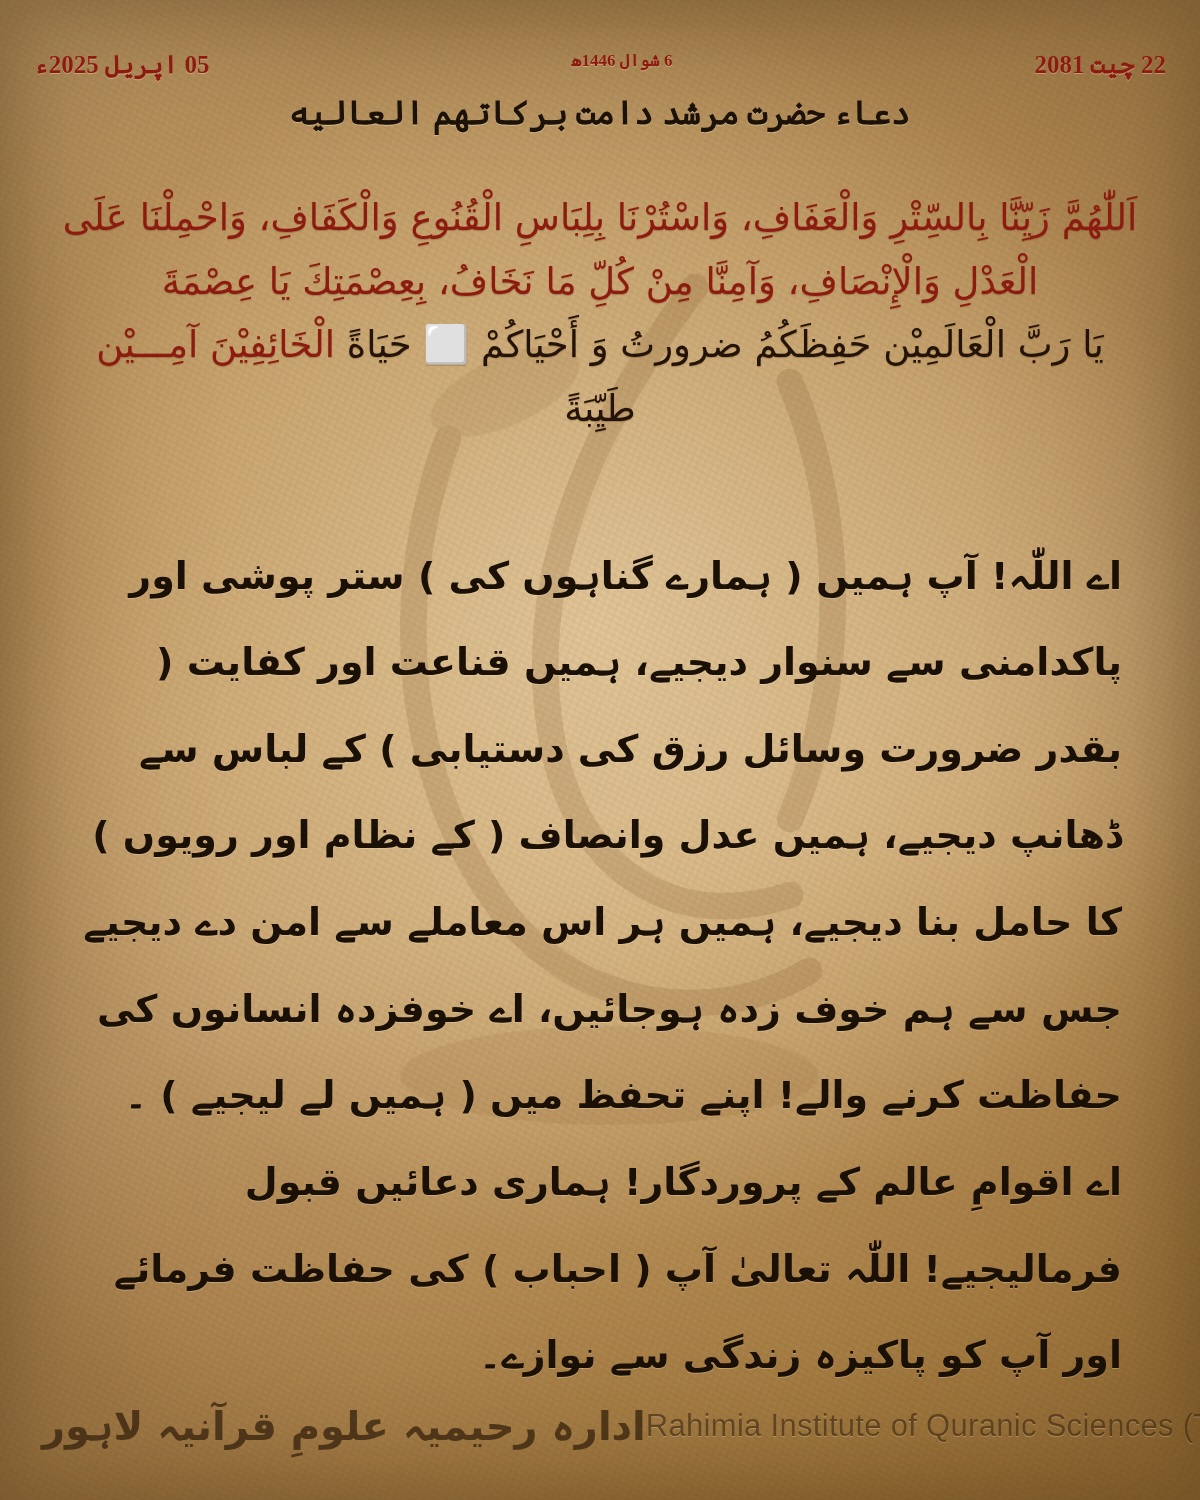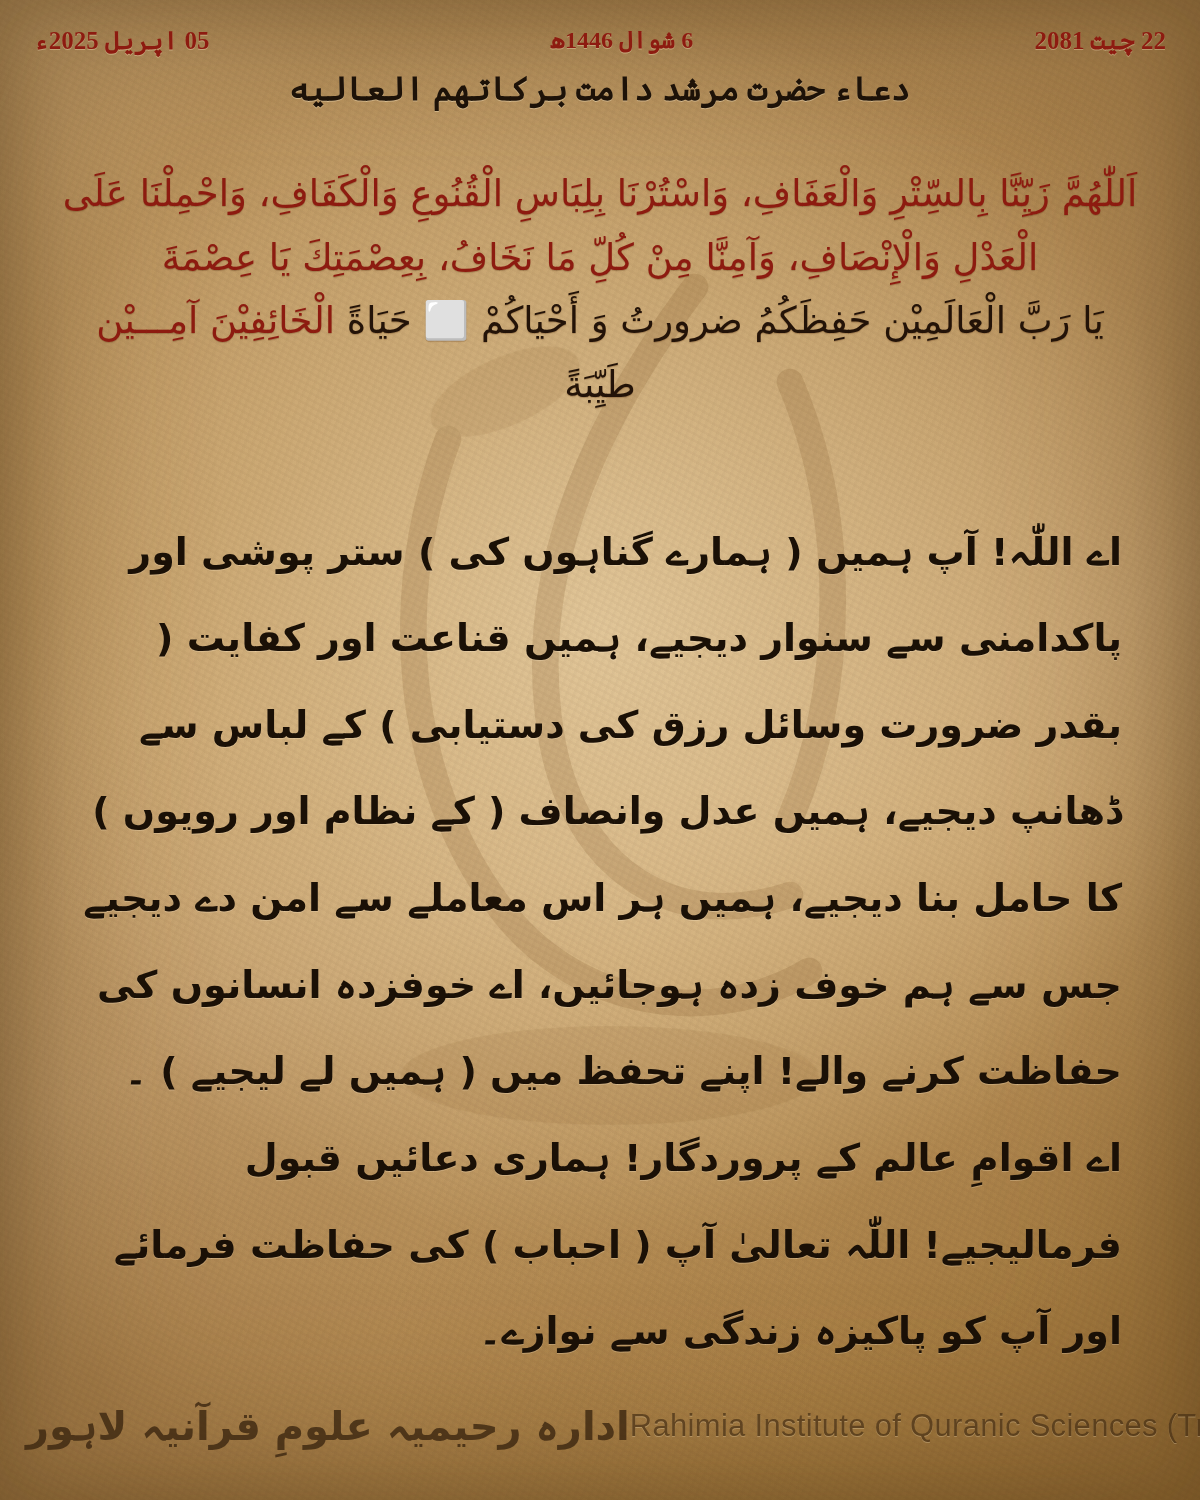--- a/index.html
+++ b/index.html
@@ -78,24 +78,25 @@
     flex: 1;
     text-align: center;
   }
   .date {
     color: #8d1b10;
     font-size: 25px;
     font-weight: bold;
     letter-spacing: 0.2px;
     text-shadow: 0 1px 0 rgba(255,236,200,0.35);
     white-space: nowrap;
+    margin-top: 24px;
   }
   .date.gregorian { direction: rtl; }
   .date.desi { direction: rtl; text-align: right; }
-  .date.hijri { font-size: 24px; }
+  .date.hijri { font-size: 17px; }
 
   
   .title {
     position: relative;
     z-index: 3;
     margin-top: 14px;
     text-align: center;
     color: #1d1208;
     font-size: 33px;
     font-weight: bold;
@@ -129,21 +130,21 @@
     font-family: "DejaVu Sans", "Liberation Sans", sans-serif;
     font-size: 38px;
     font-weight: 700;
     line-height: 2.28;
     text-shadow: 0 1px 0 rgba(255,240,210,0.25);
   }
 
   
   .footer {
     position: absolute;
-    left: 0;
+    left: 16px;
     right: 0;
     bottom: 14px;
     height: 120px;
     display: flex;
     flex-direction: row-reverse;
     align-items: center;
     justify-content: space-between;
     padding: 0 26px;
     z-index: 4;
   }

